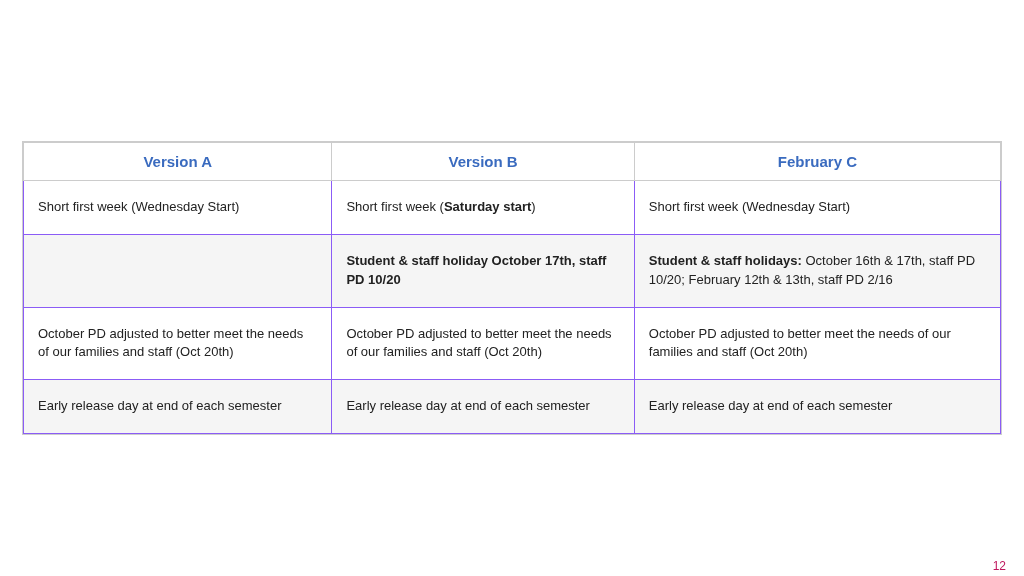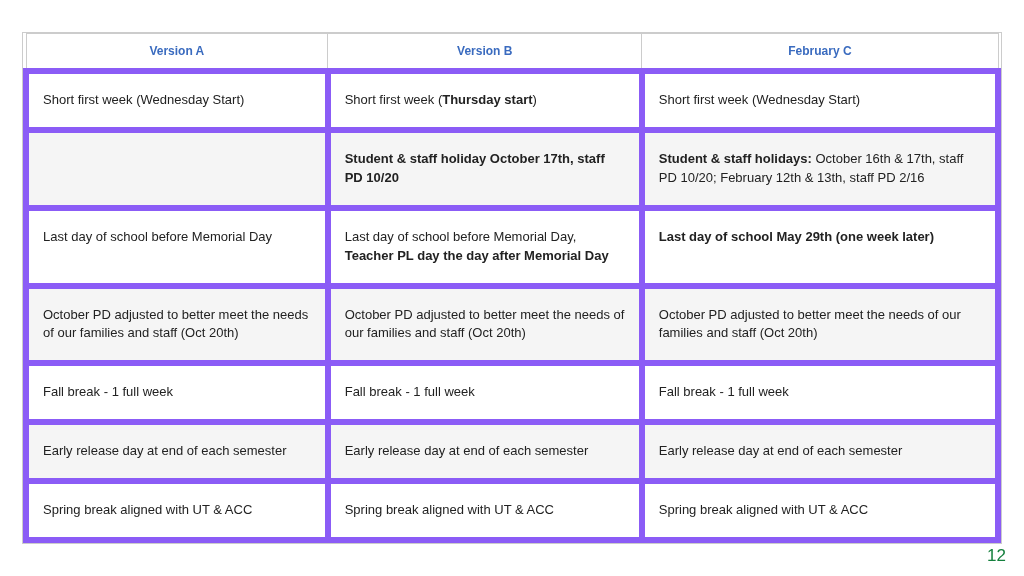--- a/index.html
+++ b/index.html
@@ -19,91 +19,76 @@
       border: 1px solid #ccc;
     }
     table {
       width: 100%;
       border-collapse: collapse;
     }
     th {
       border: 1px solid #ccc;
       padding: 10px 14px;
       text-align: center;
-      font-size: 12px;
+      font-size: 15px;
       font-weight: bold;
       color: #3a6bbf;
       background: #fff;
     }
     td {
-      border: 6px solid #8b5cf6;
+      border: 1px solid #8b5cf6;
       padding: 17px 14px;
       vertical-align: top;
       line-height: 1.45;
       color: #222;
     }
     tr:nth-child(even) td {
       background: #f5f5f5;
     }
     tr:nth-child(odd) td {
       background: #fff;
     }
     .page-num {
       position: absolute;
-      bottom: 10px;
+      bottom: 3px;
       right: 18px;
-      font-size: 17px;
-      color: #15803d;
+      font-size: 12px;
+      color: #be185d;
     }
   </style>
 </head>
 <body>
 
 <div class="table-wrapper">
   <table>
     <thead>
       <tr>
         <th>Version A</th>
         <th>Version B</th>
         <th>February C</th>
       </tr>
     </thead>
     <tbody id="table-body">
     <tr>
           <td>Short first week (Wednesday Start)</td>
-          <td>Short first week (<strong>Thursday start</strong>)</td>
+          <td>Short first week (<strong>Saturday start</strong>)</td>
           <td>Short first week (Wednesday Start)</td>
         </tr>
         <tr>
           <td></td>
           <td><strong>Student &amp; staff holiday October 17th, staff PD 10/20</strong></td>
           <td><strong>Student &amp; staff holidays:</strong> October 16th &amp; 17th, staff PD 10/20; February 12th &amp; 13th, staff PD 2/16</td>
         </tr>
         <tr>
-          <td>Last day of school before Memorial Day</td>
-          <td>Last day of school before Memorial Day, <strong>Teacher PL day the day after Memorial Day</strong></td>
-          <td><strong>Last day of school May 29th (one week later)</strong></td>
-        </tr>
-        <tr>
           <td>October PD adjusted to better meet the needs of our families and staff (Oct 20th)</td>
           <td>October PD adjusted to better meet the needs of our families and staff (Oct 20th)</td>
           <td>October PD adjusted to better meet the needs of our families and staff (Oct 20th)</td>
         </tr>
         <tr>
-          <td>Fall break - 1 full week</td>
-          <td>Fall break - 1 full week</td>
-          <td>Fall break - 1 full week</td>
-        </tr>
-        <tr>
           <td>Early release day at end of each semester</td>
           <td>Early release day at end of each semester</td>
           <td>Early release day at end of each semester</td>
-        </tr>
-        <tr>
-          <td>Spring break aligned with UT &amp; ACC</td>
-          <td>Spring break aligned with UT &amp; ACC</td>
-          <td>Spring break aligned with UT &amp; ACC</td>
         </tr>
       </tbody>
   </table>
 </div>
 
 <div class="page-num">12</div>
 
 </body></html>

